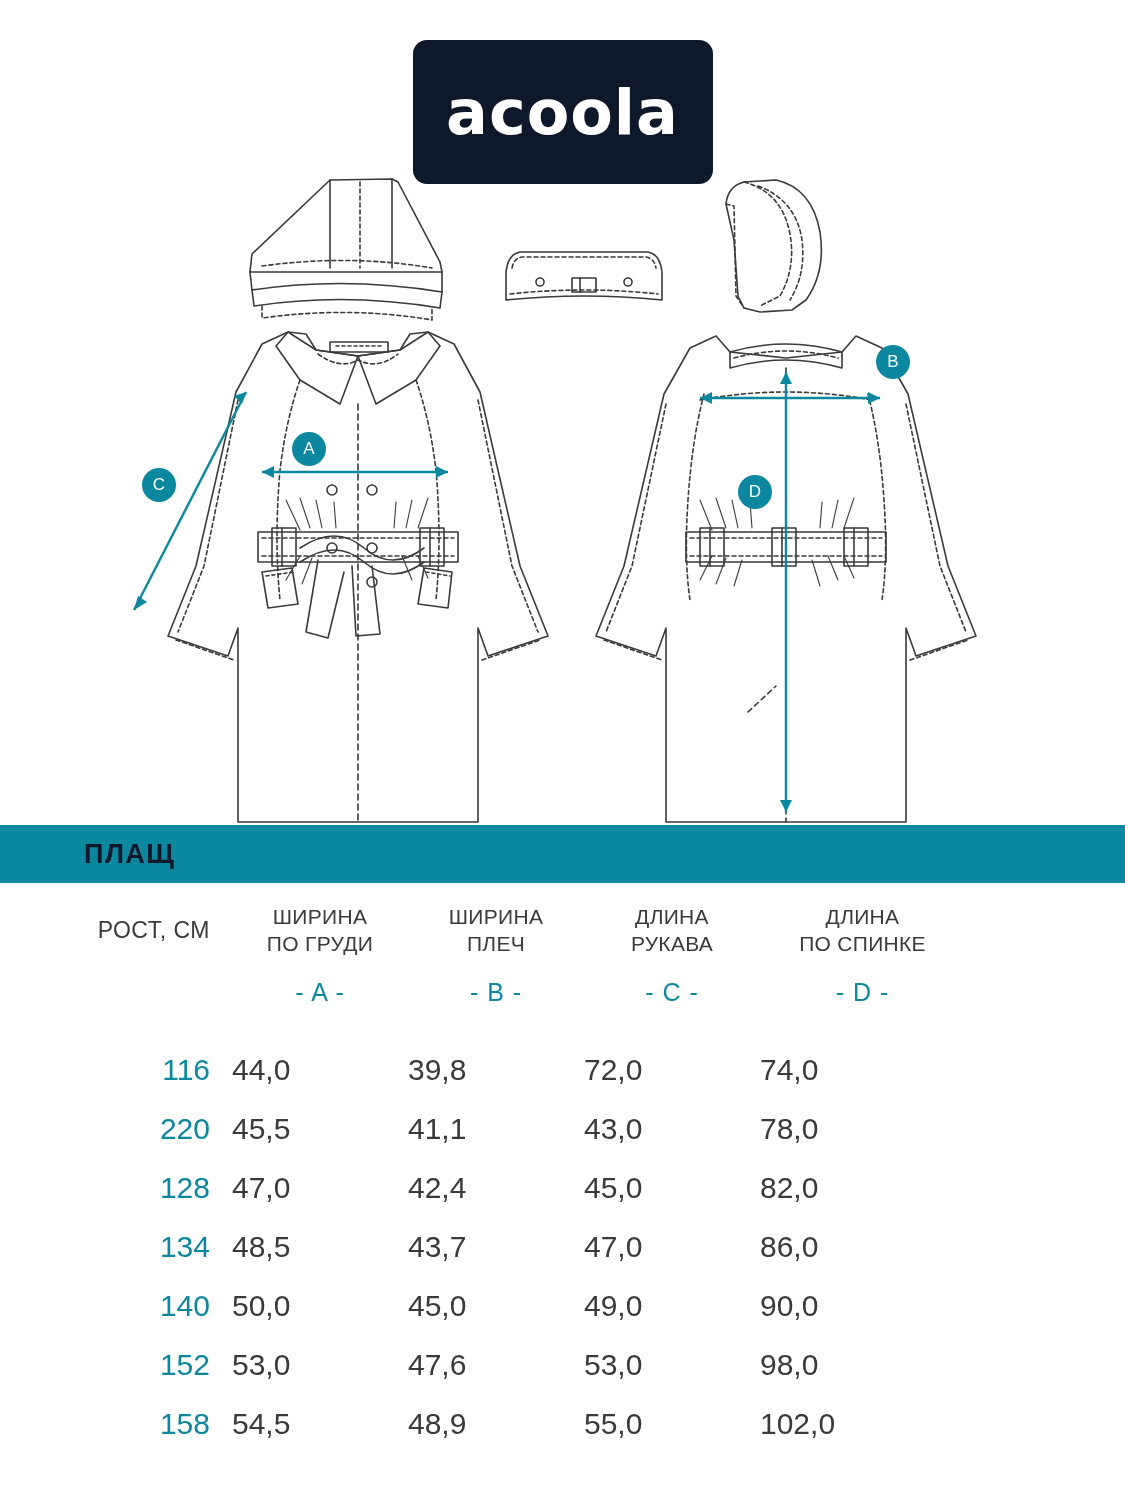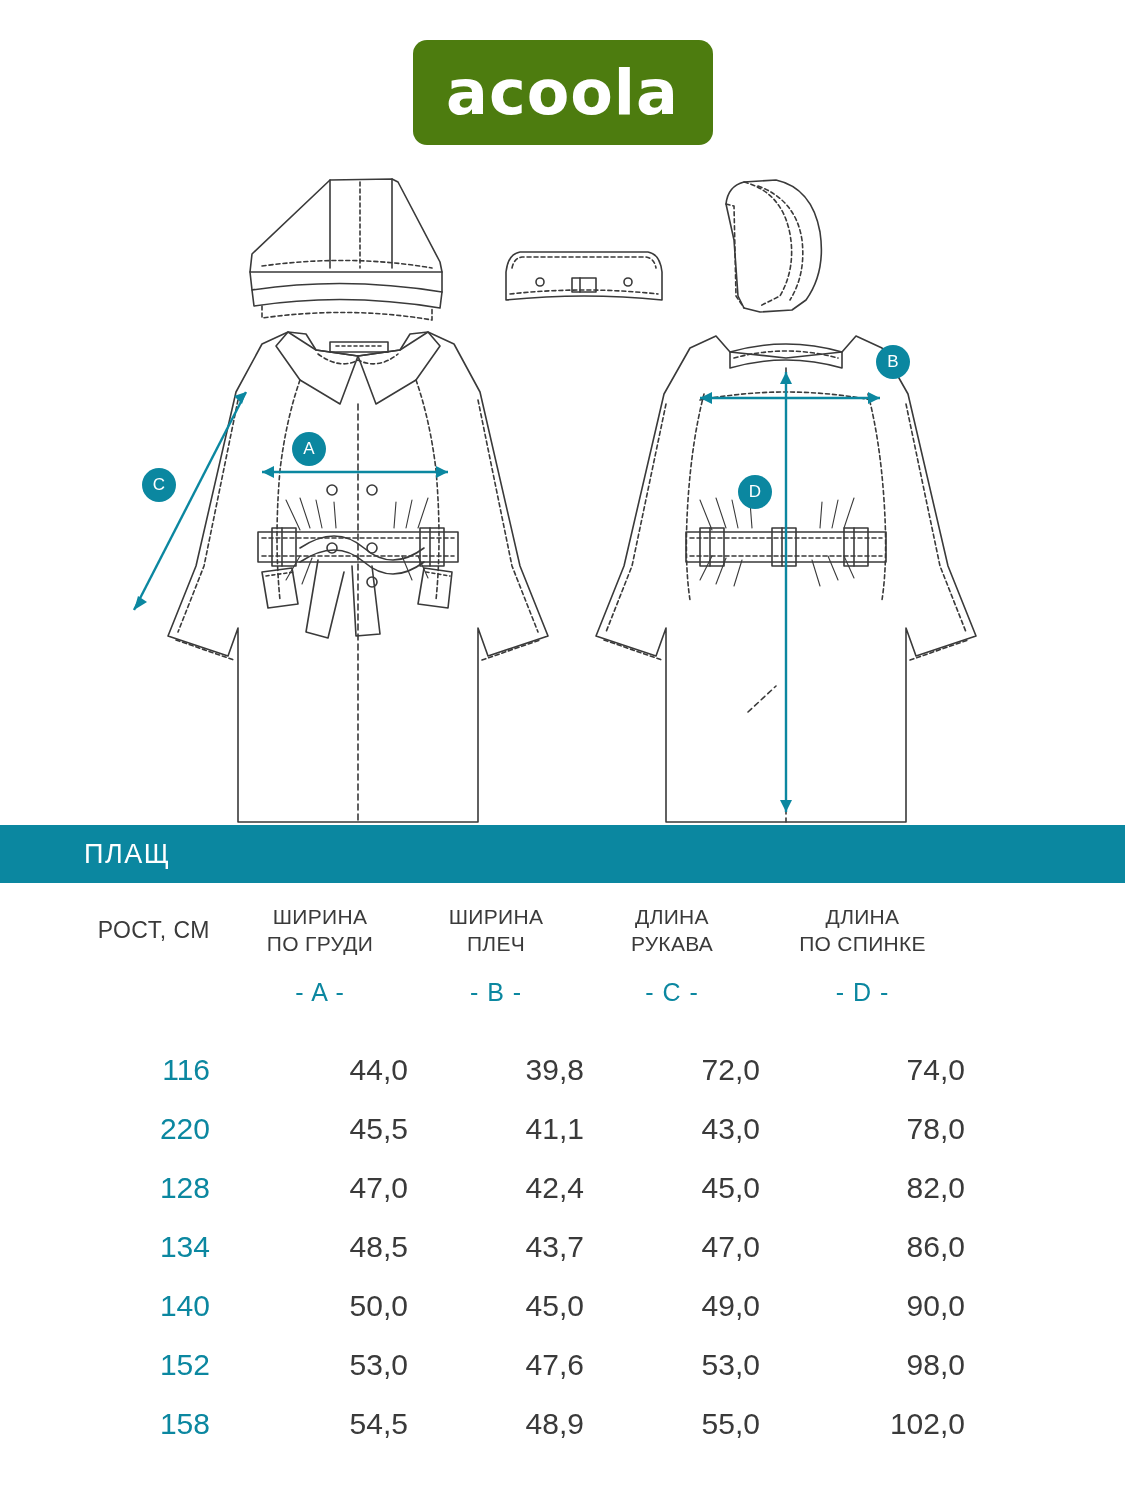--- a/index.html
+++ b/index.html
@@ -20,22 +20,22 @@
   .logo-wrap {
     position: absolute;
     left: 0;
     top: 40px;
     width: 1125px;
     display: flex;
     justify-content: center;
   }
   .logo-box {
     width: 300px;
-    height: 105px;
-    background: #4d7c0f;
+    height: 144px;
+    background: #0f172a;
     border-radius: 14px;
     display: flex;
     align-items: center;
     justify-content: center;
   }
   .logo-text {
     color: #ffffff;
     font-size: 62px;
     font-weight: bold;
     letter-spacing: 1px;
@@ -56,23 +56,23 @@
     position: absolute;
     left: 0;
     top: 825px;
     width: 1125px;
     height: 58px;
     background: #0b87a0;
     display: flex;
     align-items: center;
   }
   .title-bar .title {
-    color: #ffffff;
+    color: #0f172a;
     font-size: 27px;
-    font-weight: normal;
+    font-weight: bold;
     letter-spacing: 1.5px;
     margin-left: 84px;
   }
 
   
   .table-area {
     position: absolute;
     left: 0;
     top: 883px;
     width: 1125px;
@@ -125,21 +125,21 @@
     vertical-align: middle;
     margin-left: 13px;
   }
   .cell-size {
     text-align: right;
     padding-right: 22px !important;
     color: #0b87a0;
     font-size: 30px;
   }
   .cell-val {
-    text-align: right;
+    text-align: left;
     color: #3a3a3a;
     font-size: 30px;
   }
 
   
   .marker {
     position: absolute;
     width: 34px;
     height: 34px;
     border-radius: 50%;

